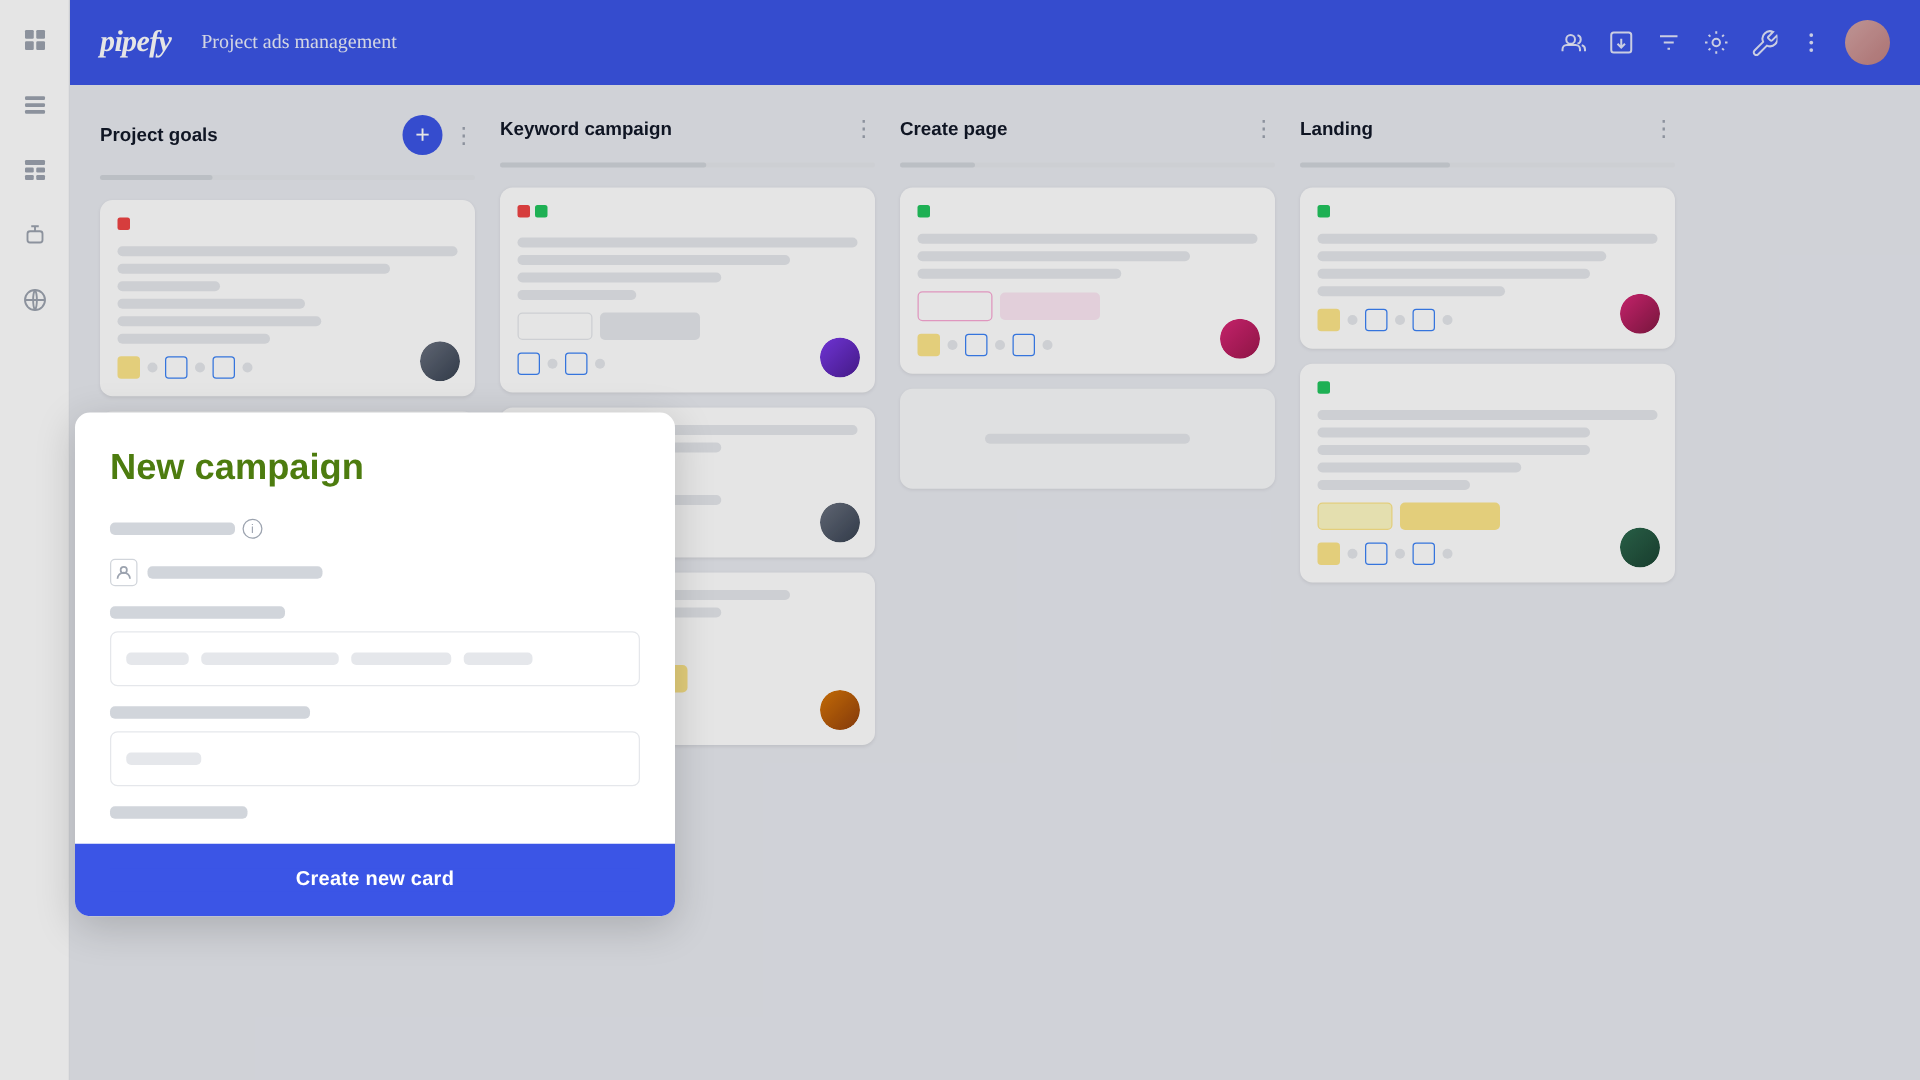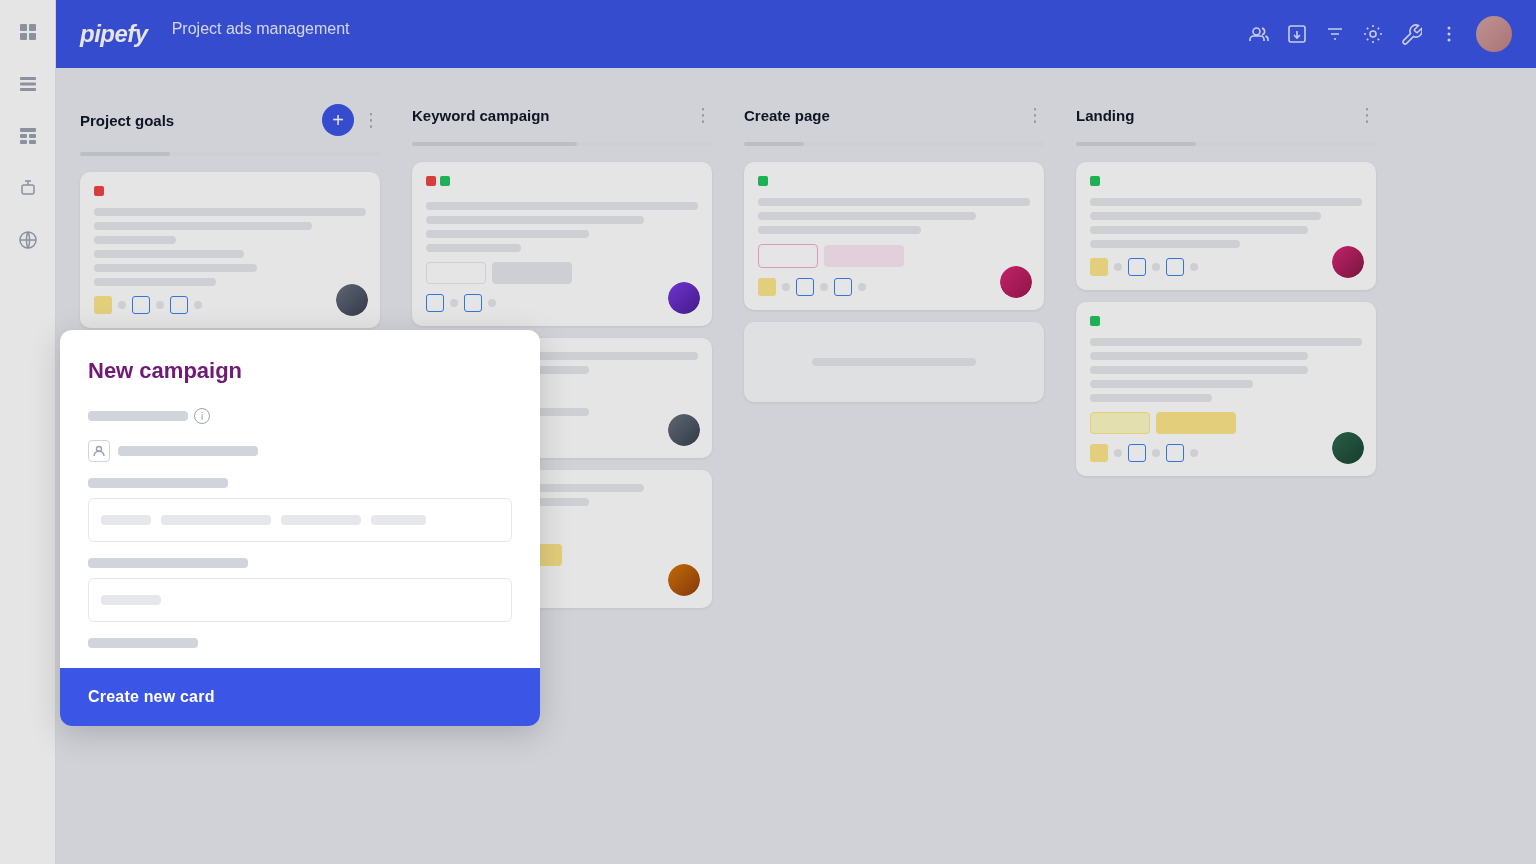--- a/index.html
+++ b/index.html
@@ -56,22 +56,23 @@
       background: #3b55e6;
       height: 68px;
       display: flex;
       align-items: center;
       padding: 0 24px;
       justify-content: space-between;
       flex-shrink: 0;
     }
     .header-left {
       display: flex;
-      align-items: flex-start;
+      align-items: center;
       gap: 24px;
+      font-family: Liberation Serif, serif;
     }
     .pipefy-logo {
       color: #fff;
       font-size: 24px;
       font-weight: 700;
       letter-spacing: -0.5px;
     }
     .pipefy-logo span { font-style: italic; }
     .header-title {
       color: #fff;
@@ -104,23 +105,23 @@
       width: 100%;
       height: 100%;
       background: linear-gradient(135deg, #d4a5a5, #c48080);
     }
 
     
     .board-area {
       flex: 1;
       overflow-x: auto;
       overflow-y: hidden;
-      padding: 36px 24px;
-      display: flex;
-      gap: 32px;
+      padding: 24px 24px;
+      display: flex;
+      gap: 20px;
       position: relative;
     }
 
     
     .column {
       width: 300px;
       flex-shrink: 0;
       display: flex;
       flex-direction: column;
       gap: 12px;
@@ -326,23 +327,23 @@
       z-index: 200;
       overflow: hidden;
       display: flex;
       flex-direction: column;
     }
     .modal-body {
       padding: 28px 28px 20px 28px;
       flex: 1;
     }
     .modal-title {
-      font-size: 22px;
+      font-size: 29px;
       font-weight: 700;
-      color: #701a75;
+      color: #4d7c0f;
       margin-bottom: 24px;
     }
     .modal-field-group {
       margin-bottom: 16px;
     }
     .modal-field-label-row {
       display: flex;
       align-items: center;
       gap: 6px;
       margin-bottom: 8px;
@@ -448,21 +449,21 @@
       padding: 20px 28px;
     }
     .modal-submit-btn {
       width: 100%;
       background: #3b55e6;
       border: none;
       color: #fff;
       font-size: 16px;
       font-weight: 600;
       cursor: pointer;
-      text-align: left;
+      text-align: center;
       letter-spacing: 0.2px;
     }
   </style>
 </head>
 <body>
 
 <div class="app-container">
 
   <div class="icon-sidebar">
     <div class="sidebar-icon">

